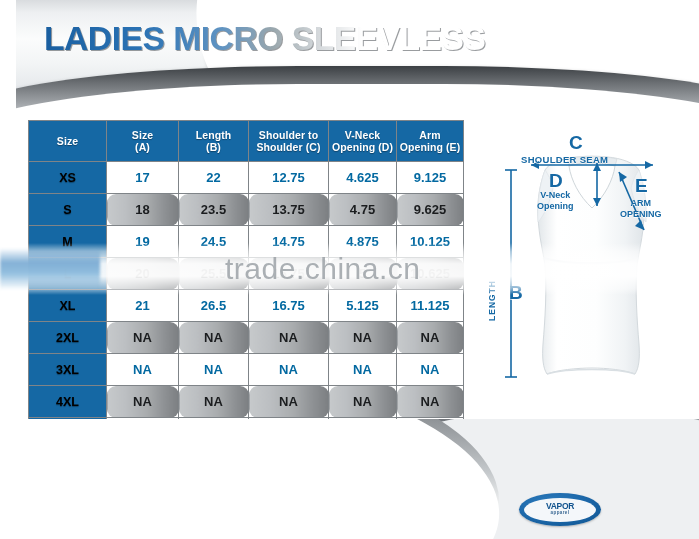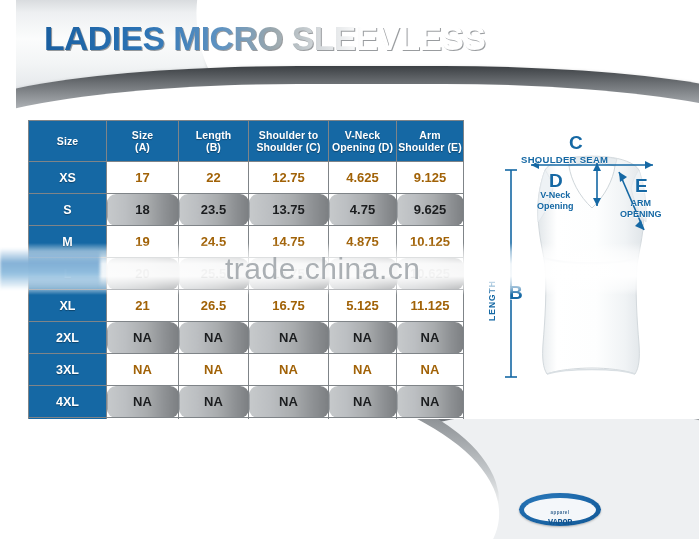--- a/index.html
+++ b/index.html
@@ -67,24 +67,24 @@
     font-weight:bold;
     padding:0;
   }
   thead th{
     background:#1568a4;color:#ffffff;
     font-size:10.5px;line-height:12px;height:40px;
     letter-spacing:.1px;
     text-shadow:0 1px 1px rgba(0,0,0,.35);
   }
   td.sizecell{
-    background:#1568a4;color:#ffffff;font-size:12.5px;height:31px;
+    background:#1568a4;color:#000000;font-size:12.5px;height:31px;
     text-shadow:0 1px 1px rgba(0,0,0,.35);
   }
-  td.val{font-size:13px;color:#a16207;height:31px;}
+  td.val{font-size:13px;color:#0369a1;height:31px;}
   tr.rw-light td.val{background:#ffffff;}
   tr.rw-dark td.val{background:linear-gradient(90deg,#c6c9cb 0%,#bcbfc2 25%,#a9acae 55%,#8e9194 80%,#7c7f82 100%);}
   tr.rw-dark td.val{color:#1b1d1f;border-radius:9px;}
   col.c-size{width:78px;}
   col.c-a{width:72px;}
   col.c-b{width:70px;}
   col.c-c{width:80px;}
   col.c-d{width:68px;}
   col.c-e{width:67px;}
 
@@ -157,23 +157,23 @@
   .logo-oval{
     position:absolute;left:0;top:0;width:82px;height:33px;border-radius:50%;
     background:radial-gradient(ellipse at 38% 34%,#2f7dbe 0%,#1e6aac 45%,#145c9b 75%,#0e4d86 100%);
     box-shadow:0 1px 2px rgba(0,0,0,.25);
   }
   .logo-inner{
     position:absolute;left:5px;top:4.5px;width:72px;height:24px;border-radius:50%;
     background:#f4f7fa;
   }
   .logo-text{
-    position:absolute;left:9px;top:25px;width:64px;text-align:center;
+    position:absolute;left:9px;top:8px;width:64px;text-align:center;
     font-size:8.5px;font-weight:bold;color:#12548f;letter-spacing:-.3px;
-    font-family:Liberation Mono, monospace;
+    font-family:Liberation Sans, sans-serif;
   }
   .logo-sub{
     position:absolute;left:9px;top:17px;width:64px;text-align:center;
     font-size:4.5px;font-weight:bold;color:#3d6a95;letter-spacing:.4px;
   }
 </style>
 </head>
 <body>
 
 <div id="stage">
@@ -213,21 +213,21 @@
           <th>
             <div>Shoulder to</div>
             <div>Shoulder (C)</div>
           </th>
           <th>
             <div>V-Neck</div>
             <div>Opening (D)</div>
           </th>
           <th>
             <div>Arm</div>
-            <div>Shoulder (E)</div>
+            <div>Opening (E)</div>
           </th>
         </tr>
       </thead>
       <tbody id="tbody">
           <tr class="rw-light">
             <td class="sizecell">XS</td>
             <td class="val">17</td>
             <td class="val">22</td>
             <td class="val">12.75</td>
             <td class="val">4.625</td>

